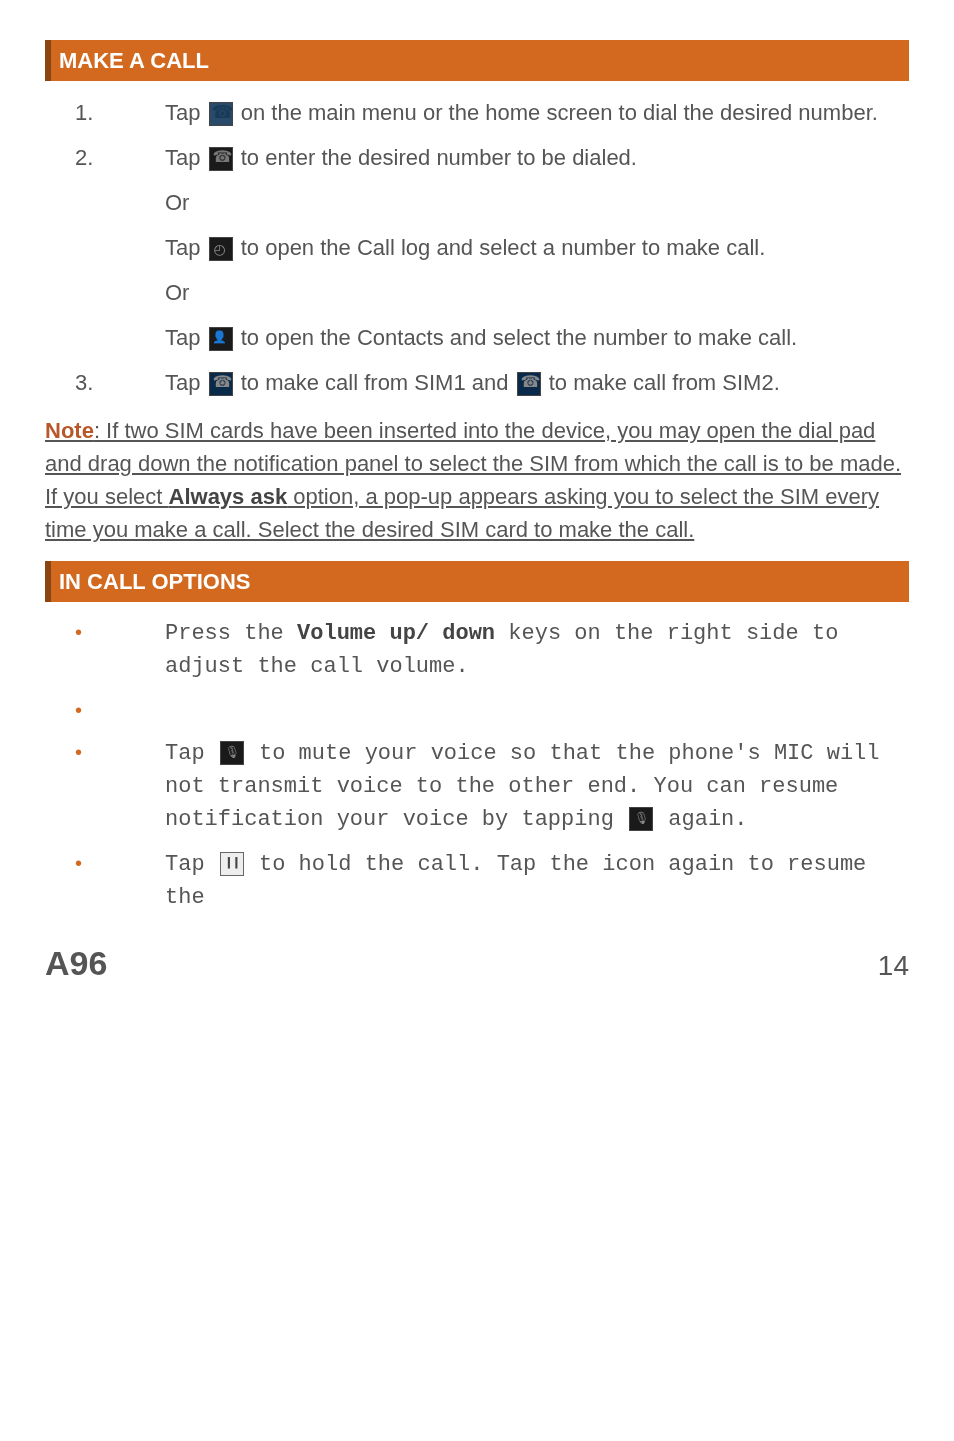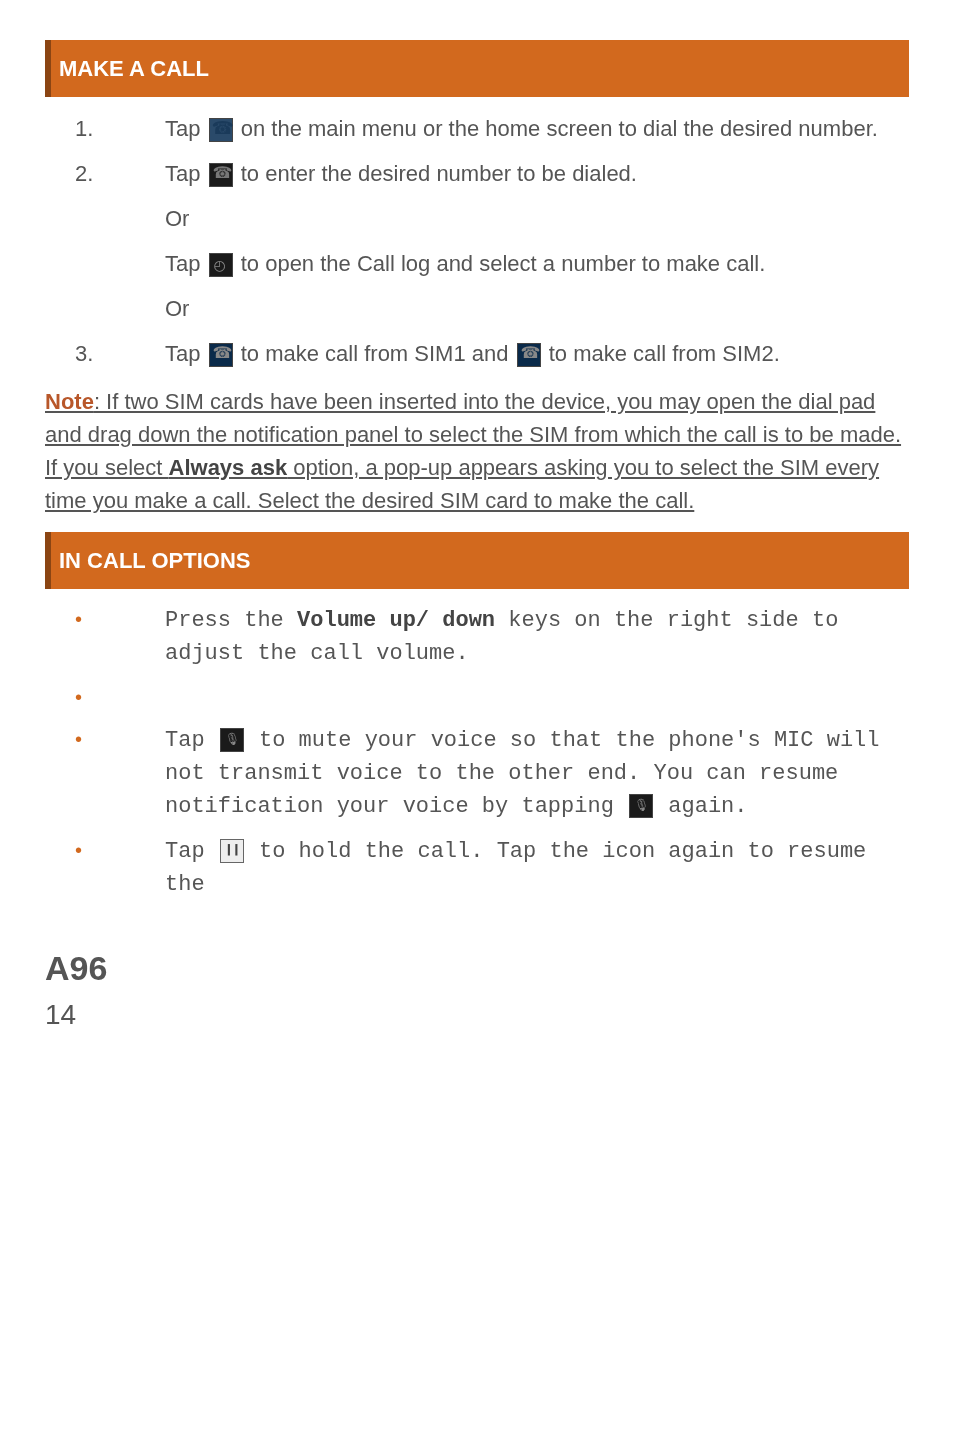--- a/index.html
+++ b/index.html
@@ -10,21 +10,21 @@
       box-sizing: border-box;
       background: #fff;
       color: #555;
       font-size: 22px;
       line-height: 1.5;
     }
     .section-header {
       background: #d2691e;
       color: #fff;
       font-weight: bold;
-      padding: 12px 8px;
+      padding: 4px 8px;
       border-left: 6px solid #8b4513;
       font-variant: small-caps;
       font-size: 22px;
       margin-bottom: 15px;
     }
     .ol-item {
       display: flex;
       margin-bottom: 12px;
       padding-left: 30px;
     }
@@ -177,22 +177,21 @@
       text-decoration: underline;
     }
     .note-label {
       font-weight: bold;
       color: #b8572a;
     }
     .footer {
       display: flex;
       justify-content: space-between;
       align-items: baseline;
-      margin-top: 42px;
-      flex-direction: column;
+      margin-top: 24px;
     }
     .footer-model {
       font-weight: bold;
       color: #555;
       font-size: 34px;
     }
     .footer-page {
       font-size: 28px;
       color: #555;
     }
@@ -219,20 +218,23 @@
   <div class="ol-num">2.</div>
   <div class="ol-body">
     <div>
       <span>Tap </span><span class="icon icon-dialpad-dark"></span><span> to enter the desired number to be dialed.</span>
     </div>
     <div class="sub-block">Or</div>
     <div class="sub-block">
       <span>Tap </span><span class="icon icon-calllog"></span><span> to open the Call log and select a number to make call.</span>
     </div>
     <div class="sub-block">Or</div>
+    <div class="sub-block">
+      <span>Tap </span><span class="icon icon-contacts"></span><span> to open the Contacts and select the number to make call.</span>
+    </div>
   </div>
 </div>
 
 <div class="ol-item">
   <div class="ol-num">3.</div>
   <div class="ol-body">
     <span>Tap </span><span class="icon icon-sim1"></span><span> to make call from SIM1 and </span><span class="icon icon-sim2"></span><span> to make call from SIM2.</span>
   </div>
 </div>
 

